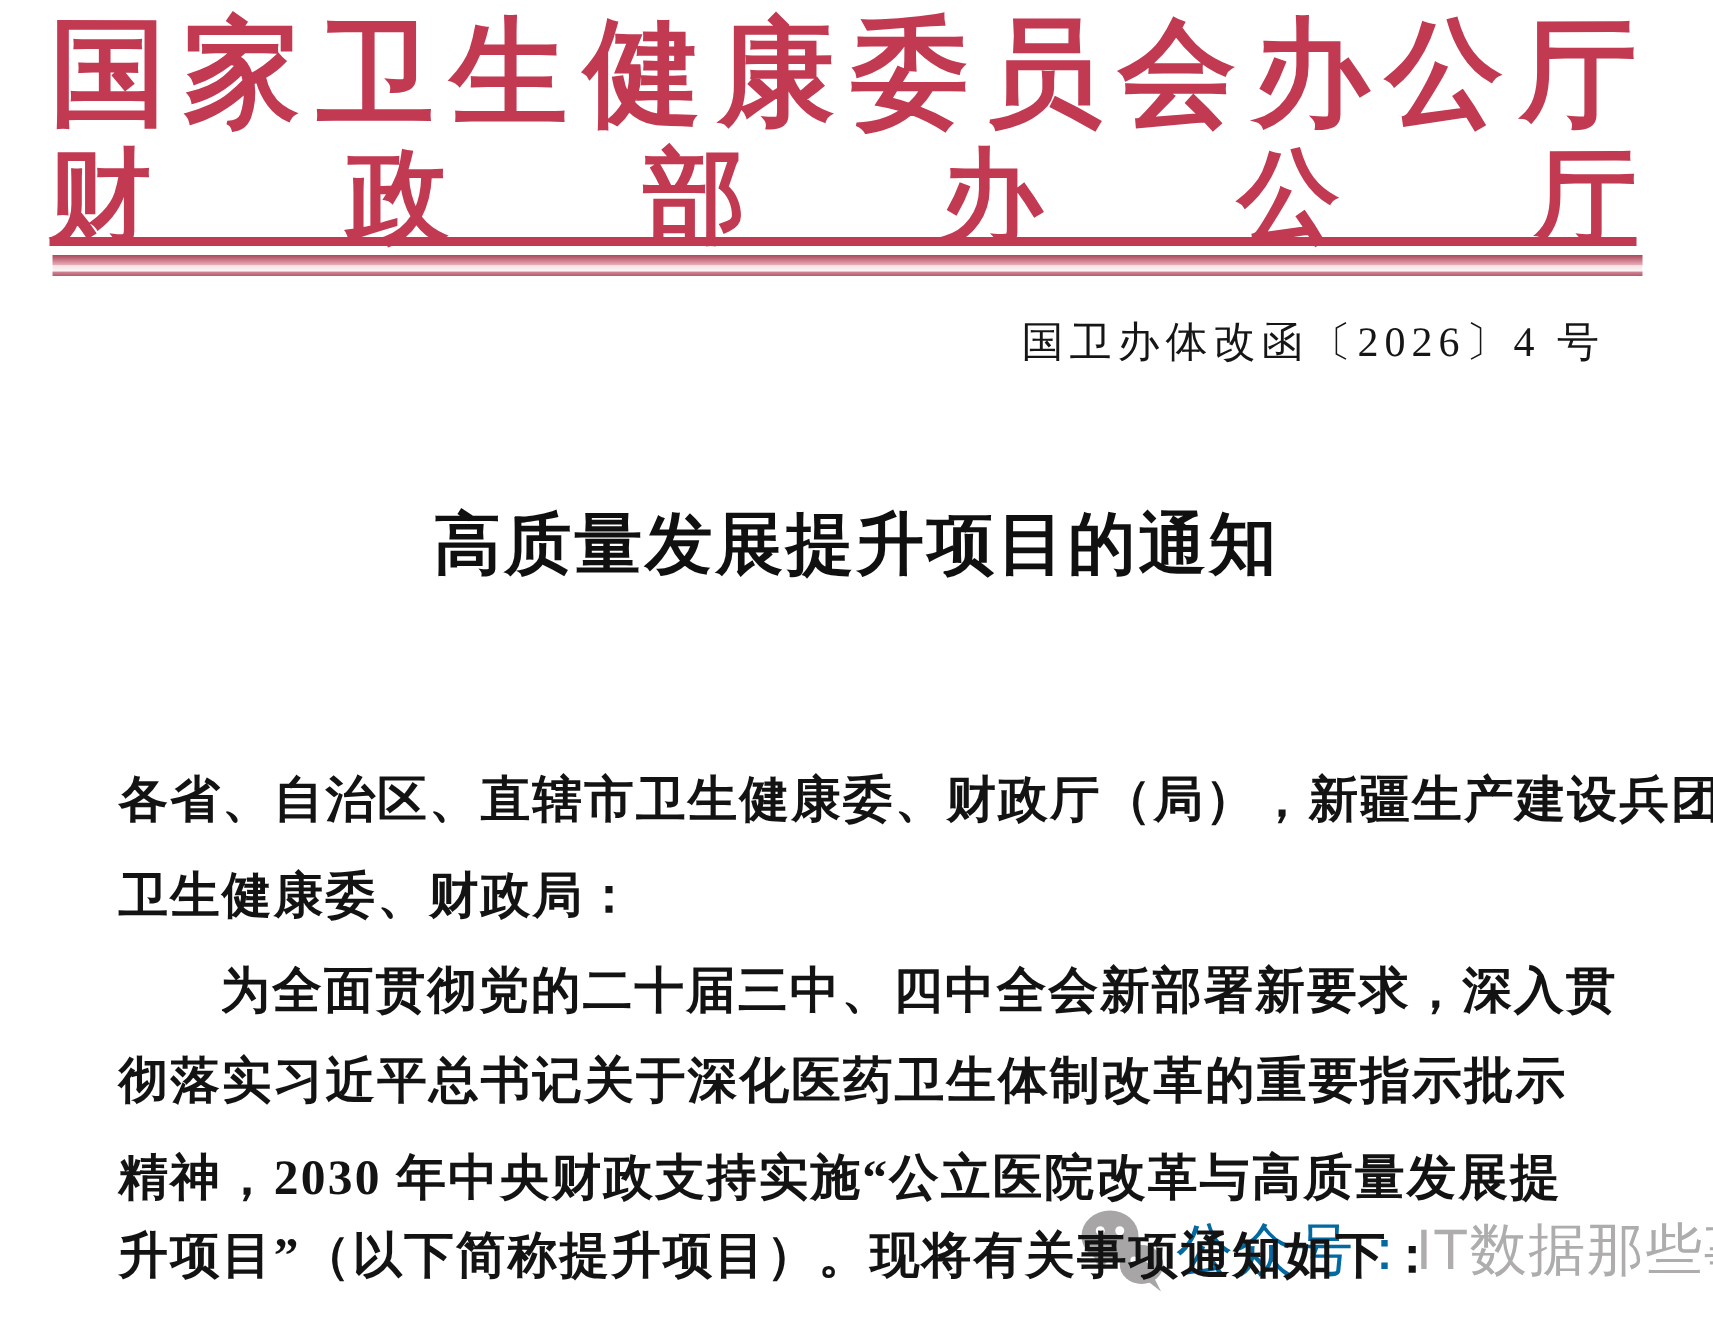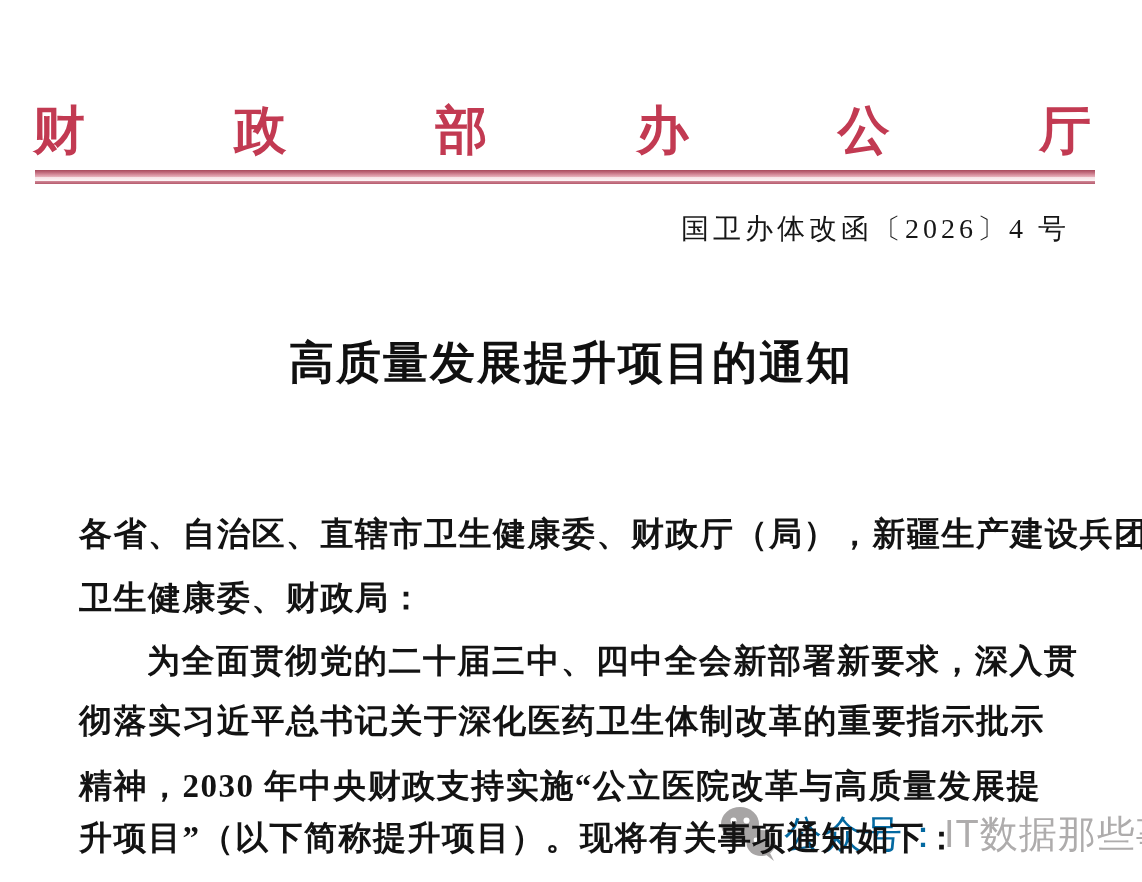--- a/index.html
+++ b/index.html
@@ -29,22 +29,23 @@
     white-space: nowrap;
     letter-spacing: 0;
   }
   .letterhead-line.l1 {
     top: 4px;
     font-size: 78px;
     line-height: 90px;
   }
   .letterhead-line.l2 {
     top: 88px;
-    font-size: 52px;
+    font-size: 68px;
     line-height: 86px;
+    text-decoration: underline;
   }
 
   
   .red-rule {
     position: absolute;
     left: 35px;
     top: 170px;
     width: 1060px;
     height: 16px;
   }
@@ -131,20 +132,21 @@
     margin-left: 6px;
   }
   .watermark .wm-label { color: #0369a1; letter-spacing: 2px; }
   .watermark .wm-name  { color: #aeacac; letter-spacing: 1px; }
 </style>
 </head>
 <body>
 
 <div class="page">
 
+  <div class="letterhead-line l1">国家卫生健康委员会办公厅</div>
   <div class="letterhead-line l2">财政部办公厅</div>
 
   <div class="red-rule">
     <div class="rule-thick"></div>
     <div class="rule-gap"></div>
     <div class="rule-thin"></div>
   </div>
 
   <div class="doc-number">国卫办体改函〔2026〕4 号</div>
 

